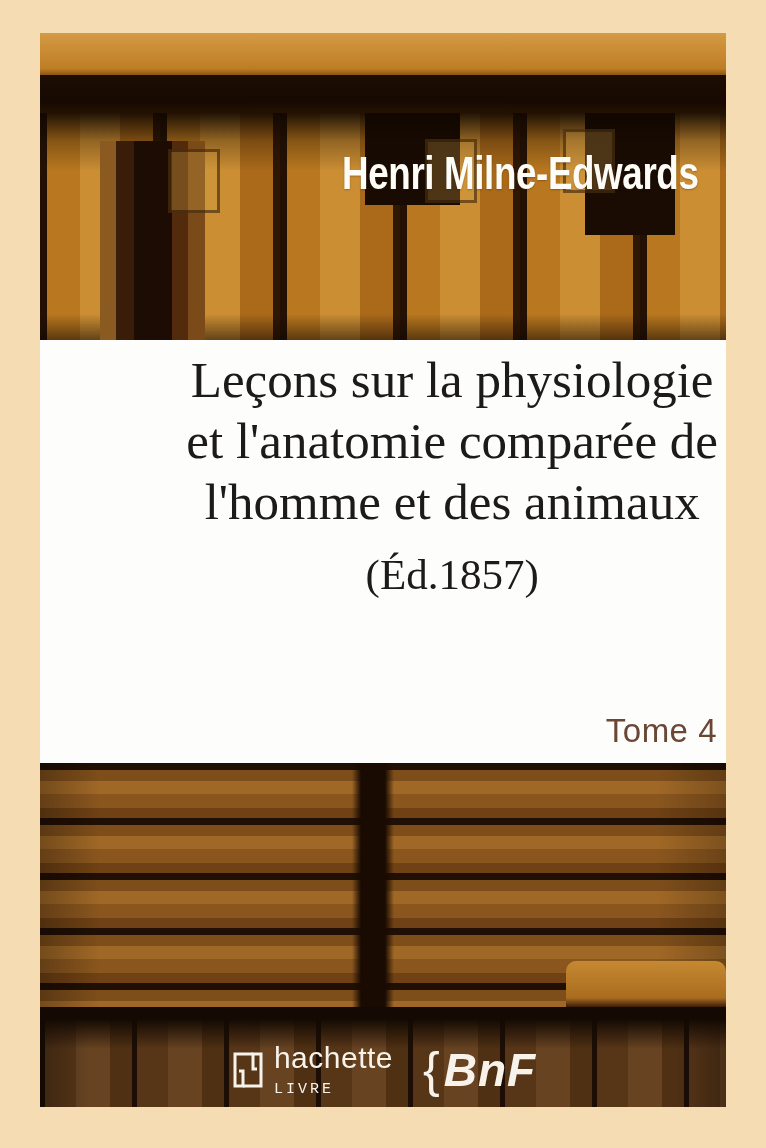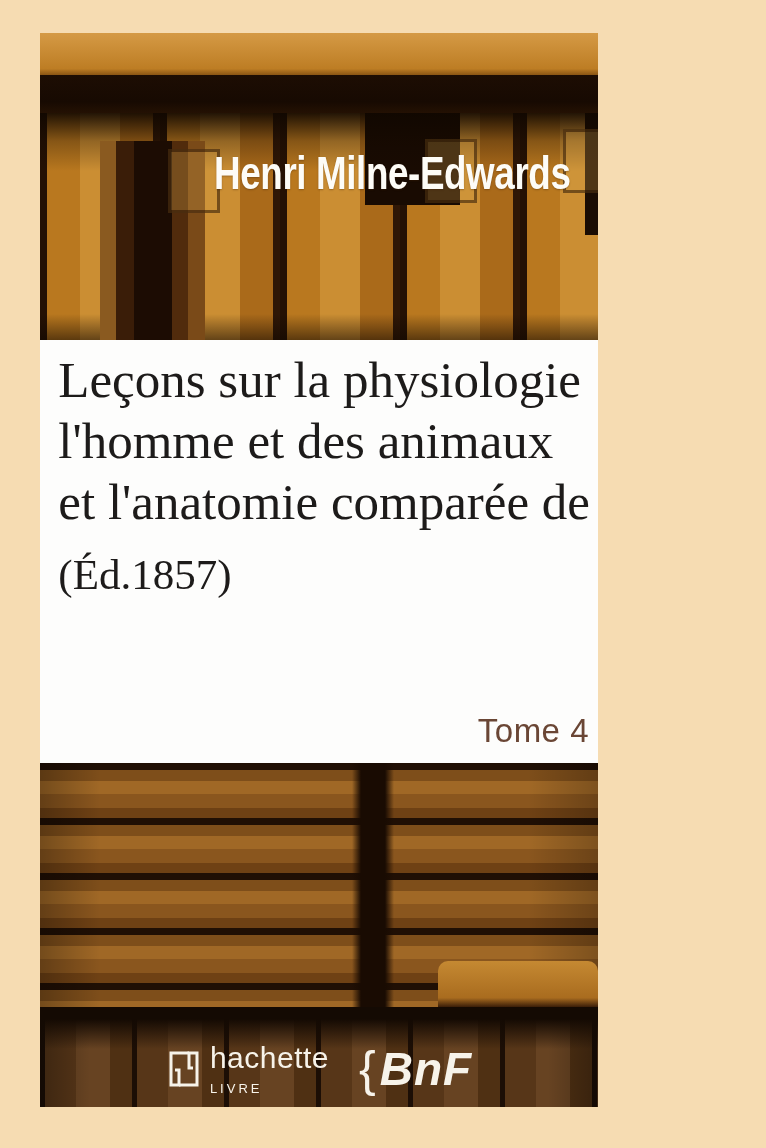--- a/index.html
+++ b/index.html
@@ -4,21 +4,21 @@
 <style>
   html,body{margin:0;padding:0;background:#fff;}
   .cover{
     position:relative;
     width:766px;height:1148px;
     background:var(--cream,#f6dcb2);
     overflow:hidden;
     font-family:"Liberation Sans",sans-serif;
   }
   .photo{
-    position:absolute;left:40px;top:33px;width:558px;height:1074px;
+    position:absolute;left:40px;top:33px;width:686px;height:1074px;
     background:#2a1608;overflow:hidden;
   }
   
   .shelf-top{
     position:absolute;left:0;top:0;width:100%;height:42px;
     background:linear-gradient(180deg,#d59a45 0%,#c0competent 0,#bd7d24 85%,#8a5514 100%);
     background:linear-gradient(180deg,#d59a45 0%,#bd7d24 85%,#8a5514 100%);
   }
   .shelf-shadow{
     position:absolute;left:0;top:42px;width:100%;height:38px;
@@ -59,21 +59,21 @@
     transform:scaleX(.8);transform-origin:100% 50%;
     text-shadow:0 1px 2px rgba(60,30,0,.35);
     white-space:nowrap;
   }
   
   .band{
     position:absolute;left:0;top:307px;width:100%;height:423px;
     background:var(--band,#fdfdfc);
   }
   .title{
-    position:absolute;top:10px;right:8px;text-align:left;
+    position:absolute;top:10px;right:8px;text-align:center;
     font-family:"Liberation Serif",serif;font-weight:400;
     font-size:51px;line-height:61px;color:var(--ink,#1d1b1a);
     white-space:nowrap;
   }
   .edition{
     font-size:43px;line-height:64px;margin-top:10px;
   }
   .tome{
     position:absolute;right:9px;bottom:13px;
     font-weight:400;font-size:33px;letter-spacing:.5px;
@@ -119,22 +119,22 @@
     display:flex;justify-content:center;align-items:center;gap:30px;
   }
   .hachette{display:flex;align-items:center;gap:8px;}
   .h-icon svg{display:block;}
   .h-text{display:flex;flex-direction:column;line-height:1;}
   .h-name{
     font-size:30px;font-weight:400;color:var(--logo,#f7f3ea);
     letter-spacing:.5px;
   }
   .h-livre{
-    font-size:13px;font-weight:400;color:var(--logo,#f7f3ea);
-    letter-spacing:3px;margin-top:9px;
+    font-size:15px;font-weight:400;color:var(--logo,#f7f3ea);
+    letter-spacing:3px;margin-top:9px;font-family:Liberation Mono, monospace;
   }
   .bnf{display:flex;align-items:center;}
   .bnf-brace{
     font-size:50px;font-weight:400;color:var(--logo,#f7f3ea);
     line-height:1;margin-right:4px;
   }
   .bnf-name{
     font-size:46px;font-weight:700;color:var(--logo,#f7f3ea);
     line-height:1;letter-spacing:1px;font-style:italic;
   }
@@ -153,22 +153,22 @@
       <div class="book-label label-1"></div>
       <div class="book-label label-2"></div>
       <div class="book-label label-3"></div>
     </div>
 
     <div class="author">Henri Milne-Edwards</div>
 
     <div class="band">
       <div class="title">
         <div>Leçons sur la physiologie</div>
+        <div>et l'anatomie comparée de</div>
         <div>l'homme et des animaux</div>
-        <div>et l'anatomie comparée de</div>
         <div class="edition">(Éd.1857)</div>
       </div>
       <div class="tome">Tome 4</div>
     </div>
 
     <div class="books-mid">
       <div class="stack-gap"></div>
       <div class="bright-book"></div>
     </div>
 

